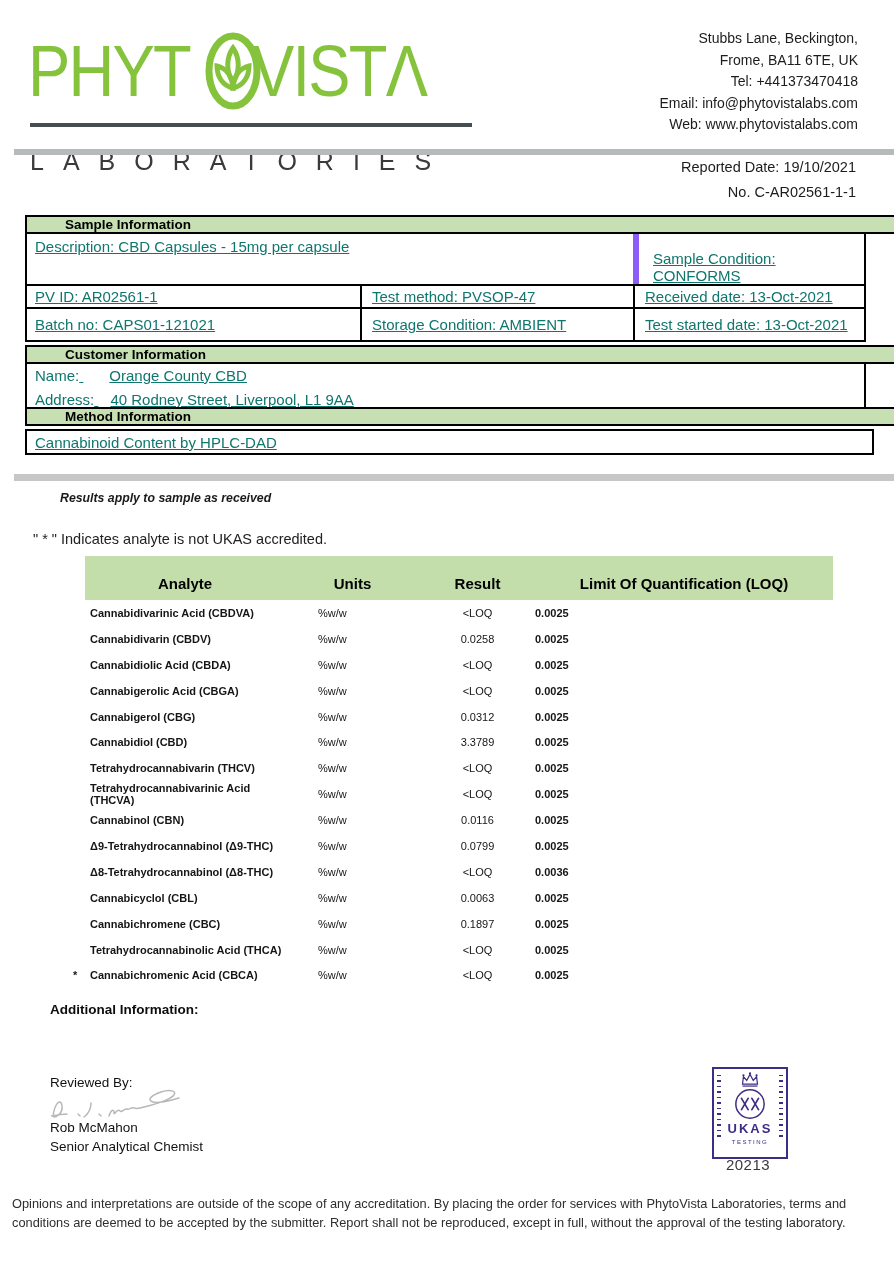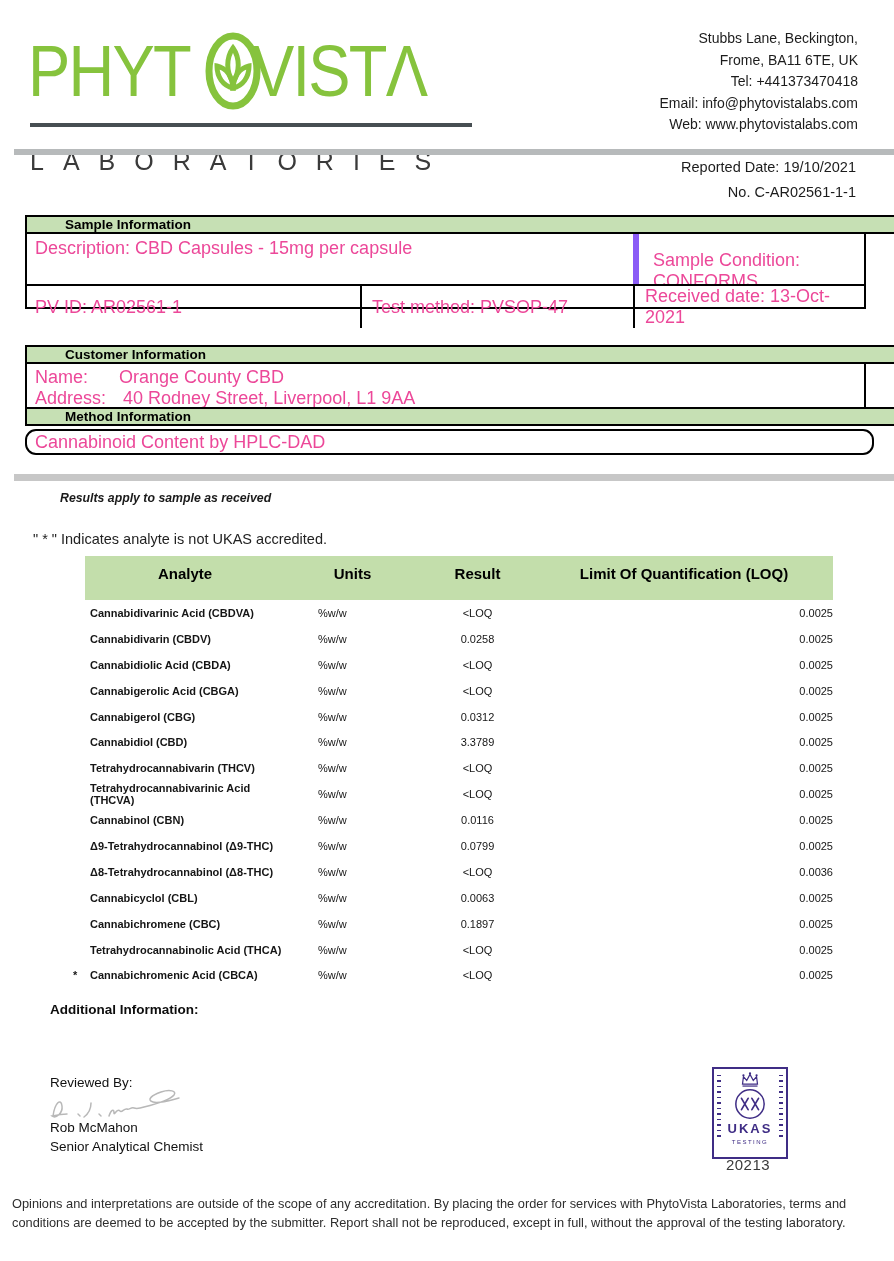--- a/index.html
+++ b/index.html
@@ -29,56 +29,56 @@
 
   
   .sec-head{position:absolute;left:25px;width:837px;height:15px;background:#c6e0b4;
             border:2px solid #000;font-size:13.5px;font-weight:700;line-height:15px;
             padding-left:38px;color:#000;box-sizing:content-box;}
   .sec-head.sample{top:215px;}
   .sec-head.customer{top:345px;}
   .sec-head.method{top:407px;}
 
   .box{position:absolute;left:25px;width:837px;border:2px solid #000;background:#fff;
-       font-size:18px;color:#ec4899;box-sizing:content-box;}
+       font-size:15px;color:#0f766e;box-sizing:content-box;text-decoration:underline;}
   .si-desc{top:232px;height:50px;display:grid;grid-template-columns:606px 1fr;}
   .si-desc .cell1{padding:4px 8px;}
   .si-desc .cell2{border-left:6px solid #8b5cf6;padding:16px 8px 0 14px;}
   .si-r2{top:284px;height:21px;}
   .si-r3{top:307px;height:31px;}
   .tri{display:grid;grid-template-columns:333px 273px 1fr;height:100%;align-items:center;}
   .tri .cell2,.tri .cell3{border-left:2px solid #000;height:100%;display:flex;align-items:center;}
   .tri .cell1{padding-left:8px;}
   .tri .cell2,.tri .cell3{padding-left:10px;box-sizing:border-box;}
 
   .cust-body{top:362px;height:41px;display:flex;flex-direction:column;justify-content:space-between;
              padding:3px 8px 4px;box-sizing:content-box;width:821px;}
-  .meth-body{top:429px;height:22px;display:flex;align-items:center;padding-left:8px;border-radius:11px;}
+  .meth-body{top:429px;height:22px;display:flex;align-items:center;padding-left:8px;}
 
   .lbl{display:inline-block;}
   .val-name{margin-left:26px;}
   .val-addr{margin-left:12px;margin-top:24px;}
 
   .results-note{position:absolute;left:60px;top:491px;font-size:12.3px;font-style:italic;
                 font-weight:600;color:#1a1a1a;}
   .accred-note{position:absolute;left:33px;top:531px;font-size:14.5px;color:#222;}
 
   
   .rt-head{position:absolute;left:85px;top:556px;width:748px;height:44px;background:#c3deab;
-           display:grid;grid-template-columns:200px 135px 115px 298px;padding-top:9px;
+           display:grid;grid-template-columns:200px 135px 115px 298px;padding-top:19px;
            box-sizing:border-box;font-size:15px;font-weight:700;color:#000;}
   .rt-head span{text-align:center;}
   .rt-rows{position:absolute;left:69px;top:600px;width:780px;}
   .r-row{display:grid;grid-template-columns:16px 200px 135px 115px 298px;height:25.9px;
          align-items:center;font-size:11px;color:#151515;}
   .c-flag{text-align:left;padding-left:4px;font-weight:700;}
   .c-analyte{font-weight:600;padding-left:5px;}
   .c-units{text-align:left;padding-left:33px;}
   .c-result{text-align:center;}
-  .c-loq{text-align:right;}
+  .c-loq{text-align:left;font-weight:bold;}
 
   
   .additional{position:absolute;left:50px;top:1002px;font-size:13.5px;font-weight:700;color:#0d0d0d;}
   .reviewed-by{position:absolute;left:50px;top:1075px;font-size:13.5px;color:#111;}
   .signature{position:absolute;left:45px;top:1086px;}
   .sig-name{position:absolute;left:50px;top:1120px;font-size:13.5px;color:#111;}
   .sig-role{position:absolute;left:50px;top:1139px;font-size:13.5px;color:#111;}
 
   .ukas-box{position:absolute;left:712px;top:1067px;width:72px;height:88px;
             border:2px solid #3f2d85;background:#fff;}
@@ -134,20 +134,27 @@
   <div class="sec-head sample">Sample Information</div>
   <div class="box si-desc">
     <div class="cell1">Description: CBD Capsules - 15mg per capsule</div>
     <div class="cell2">Sample Condition: CONFORMS</div>
   </div>
   <div class="box si-r2">
     <div class="tri">
       <div class="cell1">PV ID: AR02561-1</div>
       <div class="cell2">Test method: PVSOP-47</div>
       <div class="cell3">Received date: 13-Oct-2021</div>
+    </div>
+  </div>
+  <div class="box si-r3">
+    <div class="tri">
+      <div class="cell1">Batch no: CAPS01-121021</div>
+      <div class="cell2">Storage Condition: AMBIENT</div>
+      <div class="cell3">Test started date: 13-Oct-2021</div>
     </div>
   </div>
 
   <div class="sec-head customer">Customer Information</div>
   <div class="box cust-body">
     <div>
       <span class="lbl">Name:</span>
       <span class="val-name">Orange County CBD</span>
     </div>
     <div>

